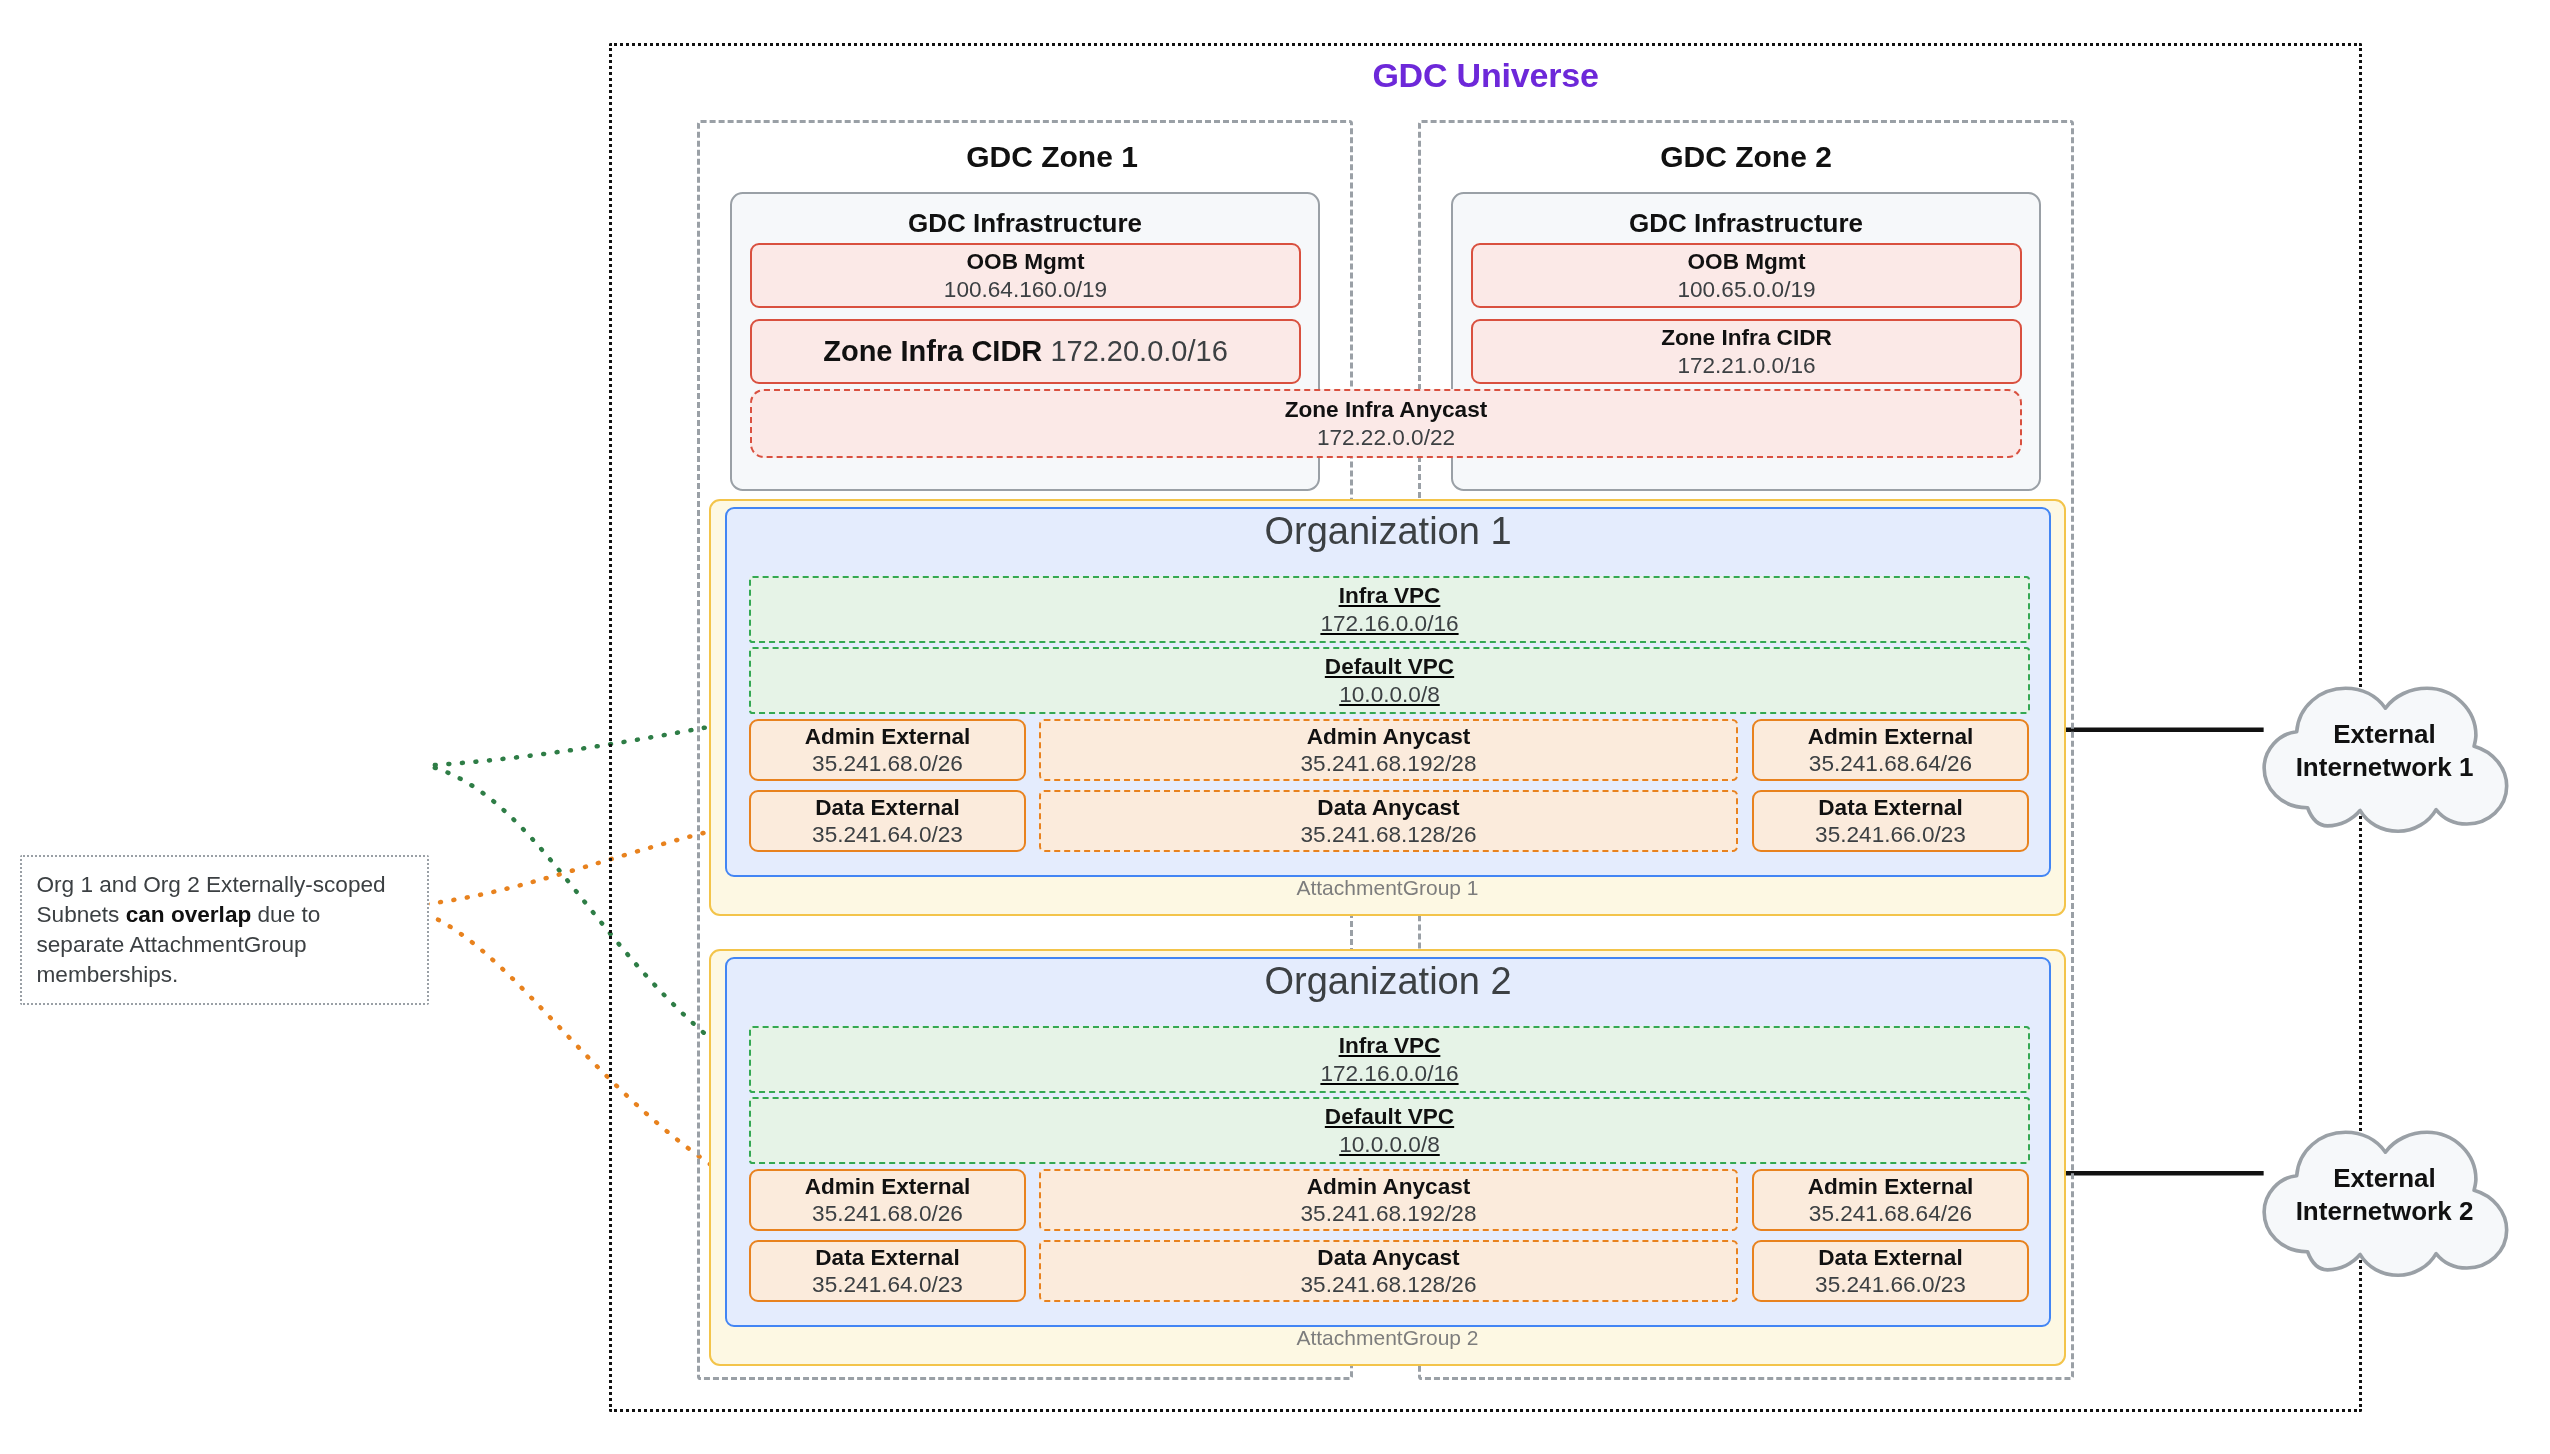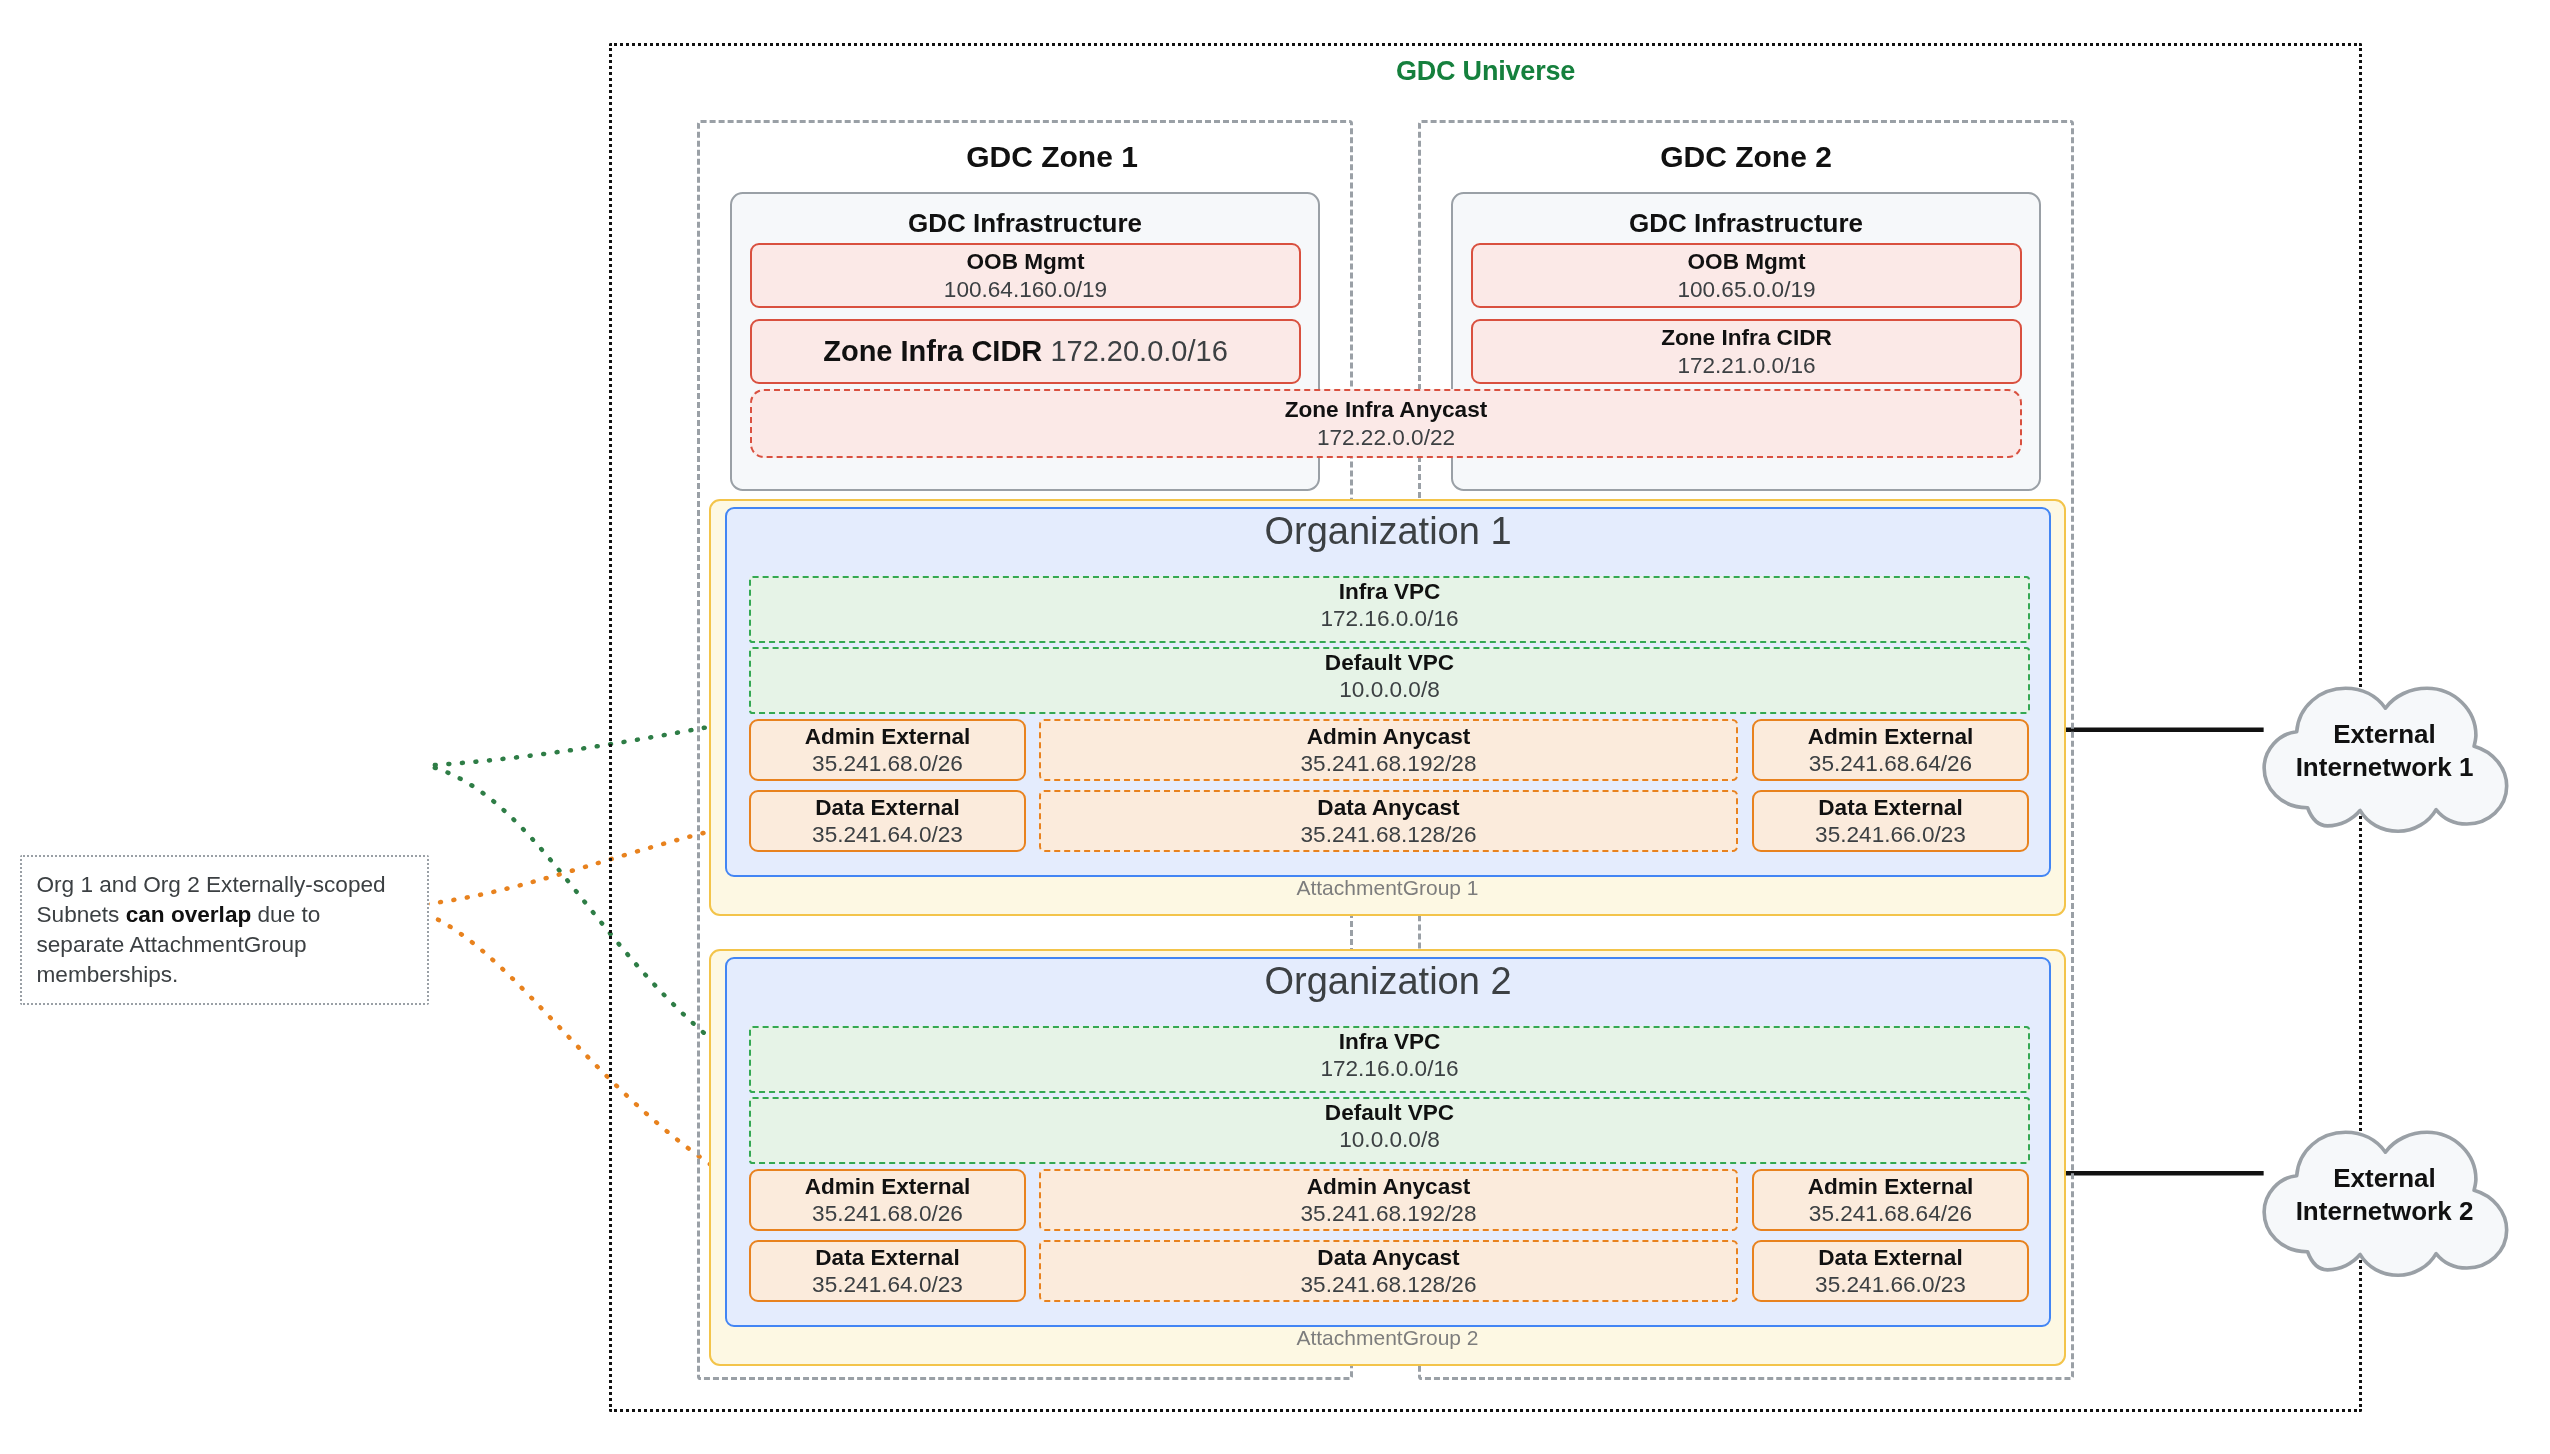--- a/index.html
+++ b/index.html
@@ -23,21 +23,21 @@
   
   #universe-box {
     left: 609px; top: 43px; width: 1753px; height: 1369px;
     border: 3.6px dotted #111111;
     border-radius: 1.8px;
     background: transparent;
   }
   #universe-title {
     left: 609px; top: 56px; width: 1753px;
     text-align: center;
-    font-size: 27px; font-weight: bold; color: #15803d;
+    font-size: 34px; font-weight: bold; color: #6d28d9;
     letter-spacing: -0.2px;
   }
 
   
   .zone-frame {
     border: 3.6px dashed #9aa0a6;
     border-radius: 3.6px;
     background: transparent;
   }
   #zone1-frame { left: 697px; top: 120px; width: 656px; height: 1260px; }
@@ -115,23 +115,24 @@
     padding-top: 1px;
   }
 
   
   .vpc-box {
     position: absolute;
     border: 2.7px dashed #34a853;
     background: #e6f3e7;
     border-radius: 3.6px;
     display: flex; flex-direction: column;
-    align-items: center; 
+    align-items: center; justify-content: center;
     text-align: center;
     line-height: 1.2;
+    text-decoration: underline;
   }
   .vpc-name { font-size: 22.6px; font-weight: bold; color: #111111; }
   .vpc-cidr { font-size: 22.6px; color: #3c4043; }
 
   
   .sn-box {
     position: absolute;
     border: 2.7px solid #e8821e;
     background: #fbebdc;
     border-radius: 9px;

